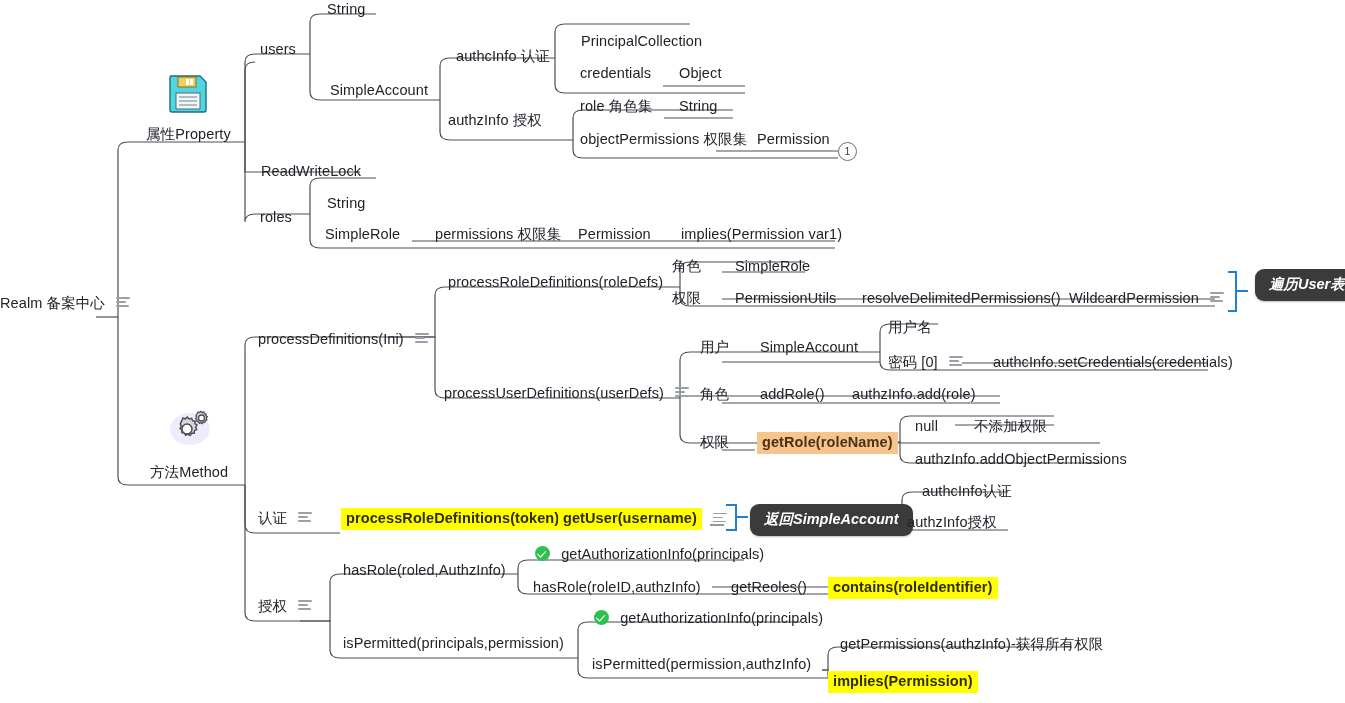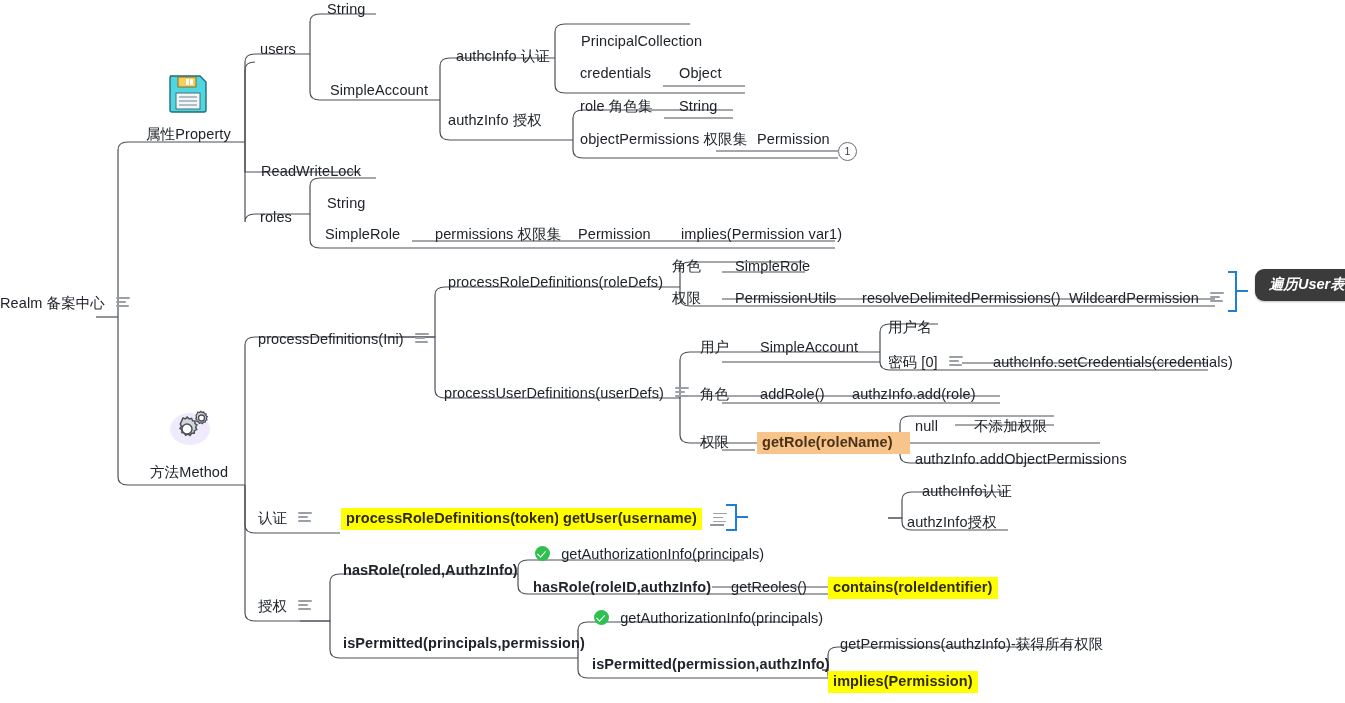--- a/index.html
+++ b/index.html
@@ -24,31 +24,31 @@
   }
   .node{
     position:absolute;
     white-space:nowrap;
     font-size:14.5px;
     line-height:1.15;
     color:#20242a;
     letter-spacing:.1px;
   }
   .node .txt{display:inline-block;vertical-align:middle;}
-  .node.bold .txt{font-weight:bold;}
+  .node.bold .txt{font-weight:normal;}
   .hl-yellow .txt{
     background:#ffff00;
     font-weight:bold;
     padding:2px 5px 3px 5px;
     color:#332b00;
   }
   .hl-orange .txt{
     background:#f7c48b;
     font-weight:bold;
-    padding:2px 17px 3px 5px;
+    padding:2px 5px 3px 5px;
     color:#4a3218;
   }
   .pill{
     position:absolute;
     background:#3b3b3b;
     color:#ffffff;
     border-radius:9px;
     padding:6px 14px 7px 14px;
     font-size:14.5px;
     font-weight:bold;
@@ -438,20 +438,21 @@
 
   <div class="node hl-yellow" style="left:341px;top:508px;">
     <span class="txt">processRoleDefinitions(token)</span>
   </div>
 
   <div class="node hl-yellow" style="left:558px;top:508px;">
     <span class="txt">getUser(username)</span>
     <span class="note-icon"><i></i><i></i><i></i></span>
   </div>
 
+  <div class="pill" style="left:750px;top:504px;">返回SimpleAccount</div>
 
   <div class="node" style="left:922px;top:482px;">
     <span class="txt">authcInfo认证</span>
   </div>
 
   <div class="node" style="left:907px;top:513px;">
     <span class="txt">authzInfo授权</span>
   </div>
 
   <div class="node" style="left:258px;top:597px;">

